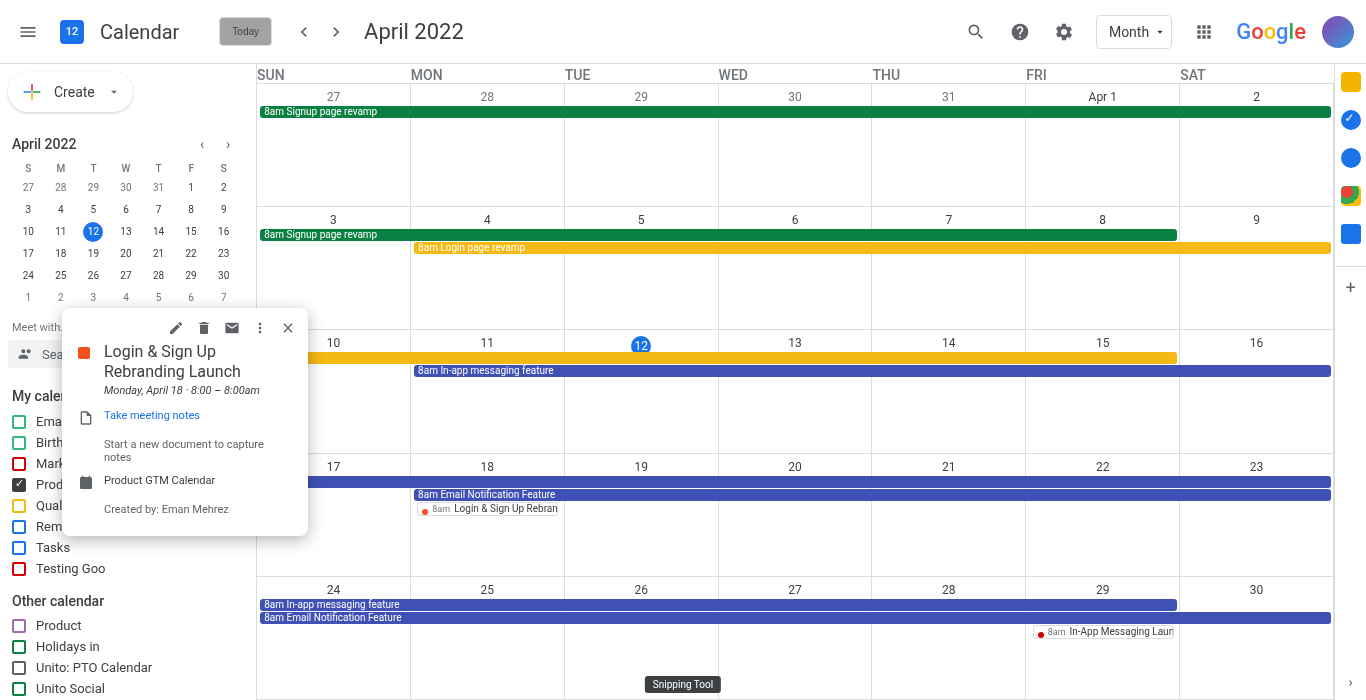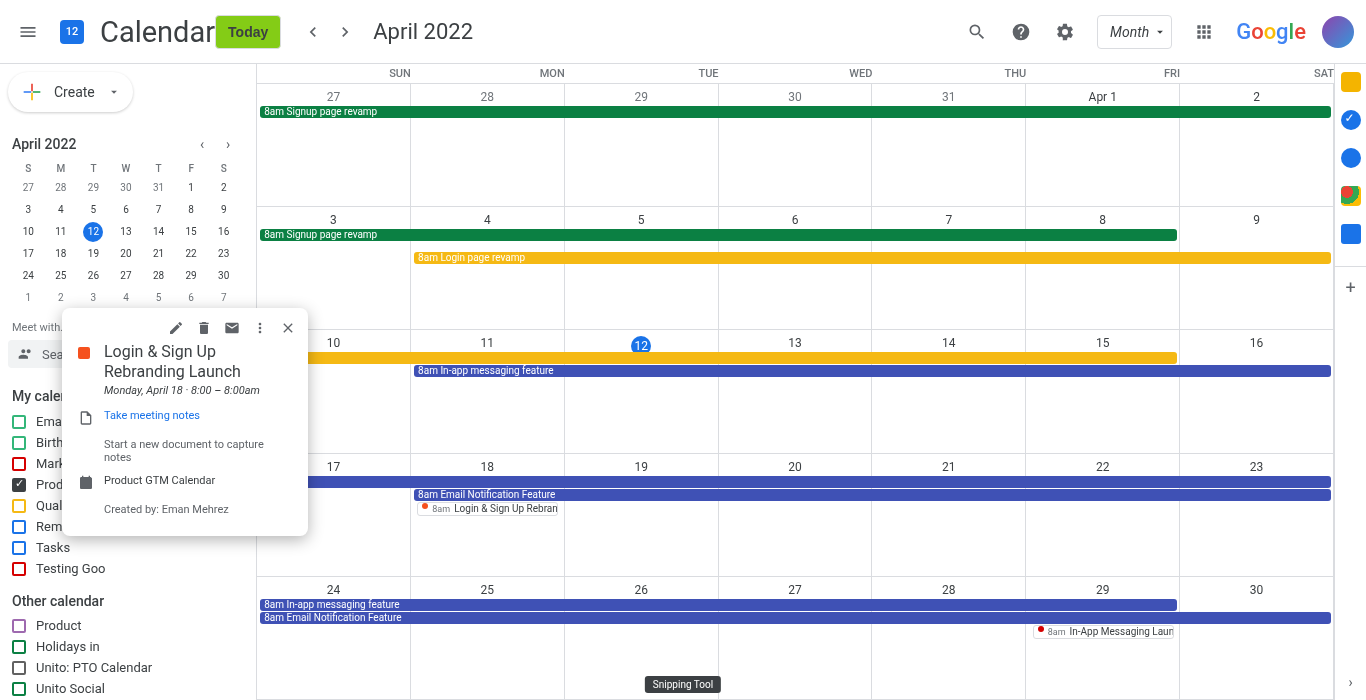--- a/index.html
+++ b/index.html
@@ -1,28 +1,28 @@
 <!DOCTYPE html>
 <html><head>
 <meta charset="utf-8">
 <style>
 * { box-sizing: border-box; margin: 0; padding: 0; }
 body { font-family: Roboto, Arial, sans-serif; font-size: 14px; color: #3c4043; background: #fff; overflow: hidden; }
 .header { height: 64px; display: flex; align-items: center; padding: 0 8px; border-bottom: 1px solid #dadce0; }
 .hamburger { width: 40px; height: 40px; display: flex; align-items: center; justify-content: center; border-radius: 50%; cursor: pointer; color: #5f6368; }
 .logo { width: 40px; height: 40px; margin-left: 4px; display: flex; align-items: center; justify-content: center; }
 .logo-img { width: 24px; height: 24px; background: #1a73e8; border-radius: 4px; position: relative; display: flex; align-items: center; justify-content: center; color: #fff; font-size: 11px; font-weight: 500; }
-.logo-text { font-size: 29px; color: #3c4043; margin-left: 8px; }
-.btn-today { border: 1px solid #dadce0; border-radius: 4px; padding: 8px 12px; font-size: 14px; color: #3c4043; background: #84cc16; cursor: pointer; font-weight: bold; }
+.logo-text { font-size: 20px; color: #3c4043; margin-left: 8px; margin-right: 40px; }
+.btn-today { border: 1px solid #dadce0; border-radius: 4px; padding: 8px 12px; font-size: 10px; color: #3c4043; background: #a3a3a3; cursor: pointer; }
 .nav-arrows { display: flex; margin-left: 16px; }
 .nav-arrow { width: 32px; height: 32px; display: flex; align-items: center; justify-content: center; border-radius: 50%; cursor: pointer; color: #5f6368; }
 .header-date { font-size: 22px; color: #3c4043; margin-left: 12px; }
 .header-right { margin-left: auto; display: flex; align-items: center; gap: 4px; }
 .icon-btn { width: 40px; height: 40px; display: flex; align-items: center; justify-content: center; border-radius: 50%; cursor: pointer; color: #5f6368; }
-.view-select { border: 1px solid #dadce0; border-radius: 4px; padding: 8px 4px 8px 12px; font-size: 14px; color: #3c4043; background: #fff; cursor: pointer; display: flex; align-items: center; gap: 4px; margin: 0 8px; font-style: italic; }
+.view-select { border: 1px solid #dadce0; border-radius: 4px; padding: 8px 4px 8px 12px; font-size: 14px; color: #3c4043; background: #fff; cursor: pointer; display: flex; align-items: center; gap: 4px; margin: 0 8px; }
 .google-logo { font-size: 22px; font-weight: 500; margin: 0 8px; }
 .google-logo span:nth-child(1){color:#4285f4}.google-logo span:nth-child(2){color:#ea4335}.google-logo span:nth-child(3){color:#fbbc04}.google-logo span:nth-child(4){color:#4285f4}.google-logo span:nth-child(5){color:#34a853}.google-logo span:nth-child(6){color:#ea4335}
 .avatar { width: 32px; height: 32px; border-radius: 50%; background: linear-gradient(135deg, #8e44ad, #3498db); margin-left: 4px; margin-right: 4px; }
 
 .main { display: flex; height: calc(100vh - 64px); }
 .sidebar { width: 256px; padding: 8px 16px 8px 8px; overflow-y: auto; flex-shrink: 0; }
 .create-btn { display: inline-flex; align-items: center; gap: 12px; padding: 10px 12px 10px 14px; border-radius: 24px; box-shadow: 0 1px 3px rgba(0,0,0,0.2); background: #fff; cursor: pointer; margin-bottom: 12px; }
 .create-plus { width: 20px; height: 20px; }
 .mini-cal { margin: 4px 0 12px 4px; }
 .mini-header { display: flex; align-items: center; justify-content: space-between; padding: 4px 0; }
@@ -38,36 +38,36 @@
 .search-people { background: #f1f3f4; border-radius: 4px; padding: 6px 10px; display: flex; align-items: center; gap: 8px; font-size: 13px; color: #5f6368; margin-bottom: 12px; cursor: text; }
 .cal-section-title { font-size: 14px; color: #3c4043; font-weight: 500; padding: 6px 4px; display: flex; justify-content: space-between; align-items: center; cursor: pointer; }
 .cal-item { display: flex; align-items: center; gap: 10px; padding: 3px 4px; font-size: 13px; color: #3c4043; cursor: pointer; }
 .cal-check { width: 14px; height: 14px; border: 2px solid; border-radius: 2px; flex-shrink: 0; }
 .cal-check.filled { background: currentColor; position: relative; }
 .cal-check.filled::after { content: '✓'; position: absolute; color: #fff; font-size: 11px; top: -3px; left: 1px; }
 
 .grid-area { flex: 1; display: flex; }
 .cal-main { flex: 1; display: flex; flex-direction: column; border-left: 1px solid #dadce0; overflow: hidden; }
 .dow-row { display: flex; height: 20px; border-bottom: 1px solid #dadce0; }
-.dow-cell { flex: 1; text-align: right; font-size: 11px; color: #70757a; font-weight: 500; padding-top: 3px; text-transform: uppercase; }
+.dow-cell { flex: 1; text-align: left; font-size: 14px; color: #70757a; font-weight: 500; padding-top: 3px; text-transform: uppercase; }
 .weeks { flex: 1; display: flex; flex-direction: column; }
 .week { flex: 1; display: flex; position: relative; border-bottom: 1px solid #dadce0; min-height: 0; }
 .day-cell { flex: 1; border-right: 1px solid #dadce0; position: relative; }
 .day-cell:last-child { border-right: none; }
 .day-num { font-size: 12px; color: #3c4043; text-align: center; padding-top: 6px; }
 .day-num.muted { color: #70757a; }
 .day-num.today span { background: #1a73e8; color: #fff; border-radius: 50%; display: inline-block; width: 20px; height: 20px; line-height: 20px; }
 .events-layer { position: absolute; top: 22px; left: 0; right: 0; }
 .event-bar { position: absolute; height: 12px; border-radius: 3px; font-size: 10px; color: #fff; padding: 0 4px; line-height: 12px; overflow: hidden; white-space: nowrap; cursor: pointer; }
 .event-bar.green { background: #0b8043; }
 .event-bar.yellow { background: #f5b914; }
 .event-bar.blue { background: #3f51b5; }
 .event-bar.arrow-right::after { content: ''; position: absolute; right: -6px; top: 0; border-left: 6px solid; border-top: 6px solid transparent; border-bottom: 6px solid transparent; }
 .event-bar.blue.arrow-right::after { border-left-color: #3f51b5; }
-.event-chip { position: absolute; height: 14px; font-size: 10px; background: #fff; border: 1px solid #dadce0; border-radius: 3px; padding: 0 4px; line-height: 12px; display: flex; align-items: flex-start; gap: 4px; cursor: pointer; overflow: hidden; white-space: nowrap; }
+.event-chip { position: absolute; height: 14px; font-size: 10px; background: #fff; border: 1px solid #dadce0; border-radius: 3px; padding: 0 4px; line-height: 12px; display: flex; align-items: flex-end; gap: 4px; cursor: pointer; overflow: hidden; white-space: nowrap; }
 .dot { width: 6px; height: 6px; border-radius: 50%; flex-shrink: 0; }
 .dot.orange { background: #f5511e; }
 .dot.red { background: #d50000; }
 .chip-time { color: #70757a; font-size: 9px; }
 
 .right-panel { width: 32px; border-left: 1px solid #dadce0; display: flex; flex-direction: column; align-items: center; padding-top: 8px; gap: 18px; }
 .right-icon { width: 20px; height: 20px; border-radius: 4px; cursor: pointer; }
 .ri-keep { background: #f4b400; }
 .ri-tasks { background: #1a73e8; border-radius: 50%; position:relative; }
 .ri-tasks::after{content:'✓';color:#fff;position:absolute;font-size:12px;top:1px;left:4px}
@@ -354,21 +354,21 @@
               <div class="day-num">7</div>
             </div>
             <div class="day-cell">
               <div class="day-num">8</div>
             </div>
             <div class="day-cell">
               <div class="day-num">9</div>
             </div>
             <div class="events-layer">
               <div class="event-bar green " style="left:0.3%;width:85.11428571428573%;top:0px">8am  Signup page revamp</div>
-              <div class="event-bar yellow " style="left:14.585714285714287%;width:85.11428571428573%;top:23px">8am  Login page revamp</div>
+              <div class="event-bar yellow " style="left:14.585714285714287%;width:85.11428571428573%;top:13px">8am  Login page revamp</div>
             </div>
           </div>
           <div class="week">
             <div class="day-cell">
               <div class="day-num">10</div>
             </div>
             <div class="day-cell">
               <div class="day-num">11</div>
             </div>
             <div class="day-cell">

